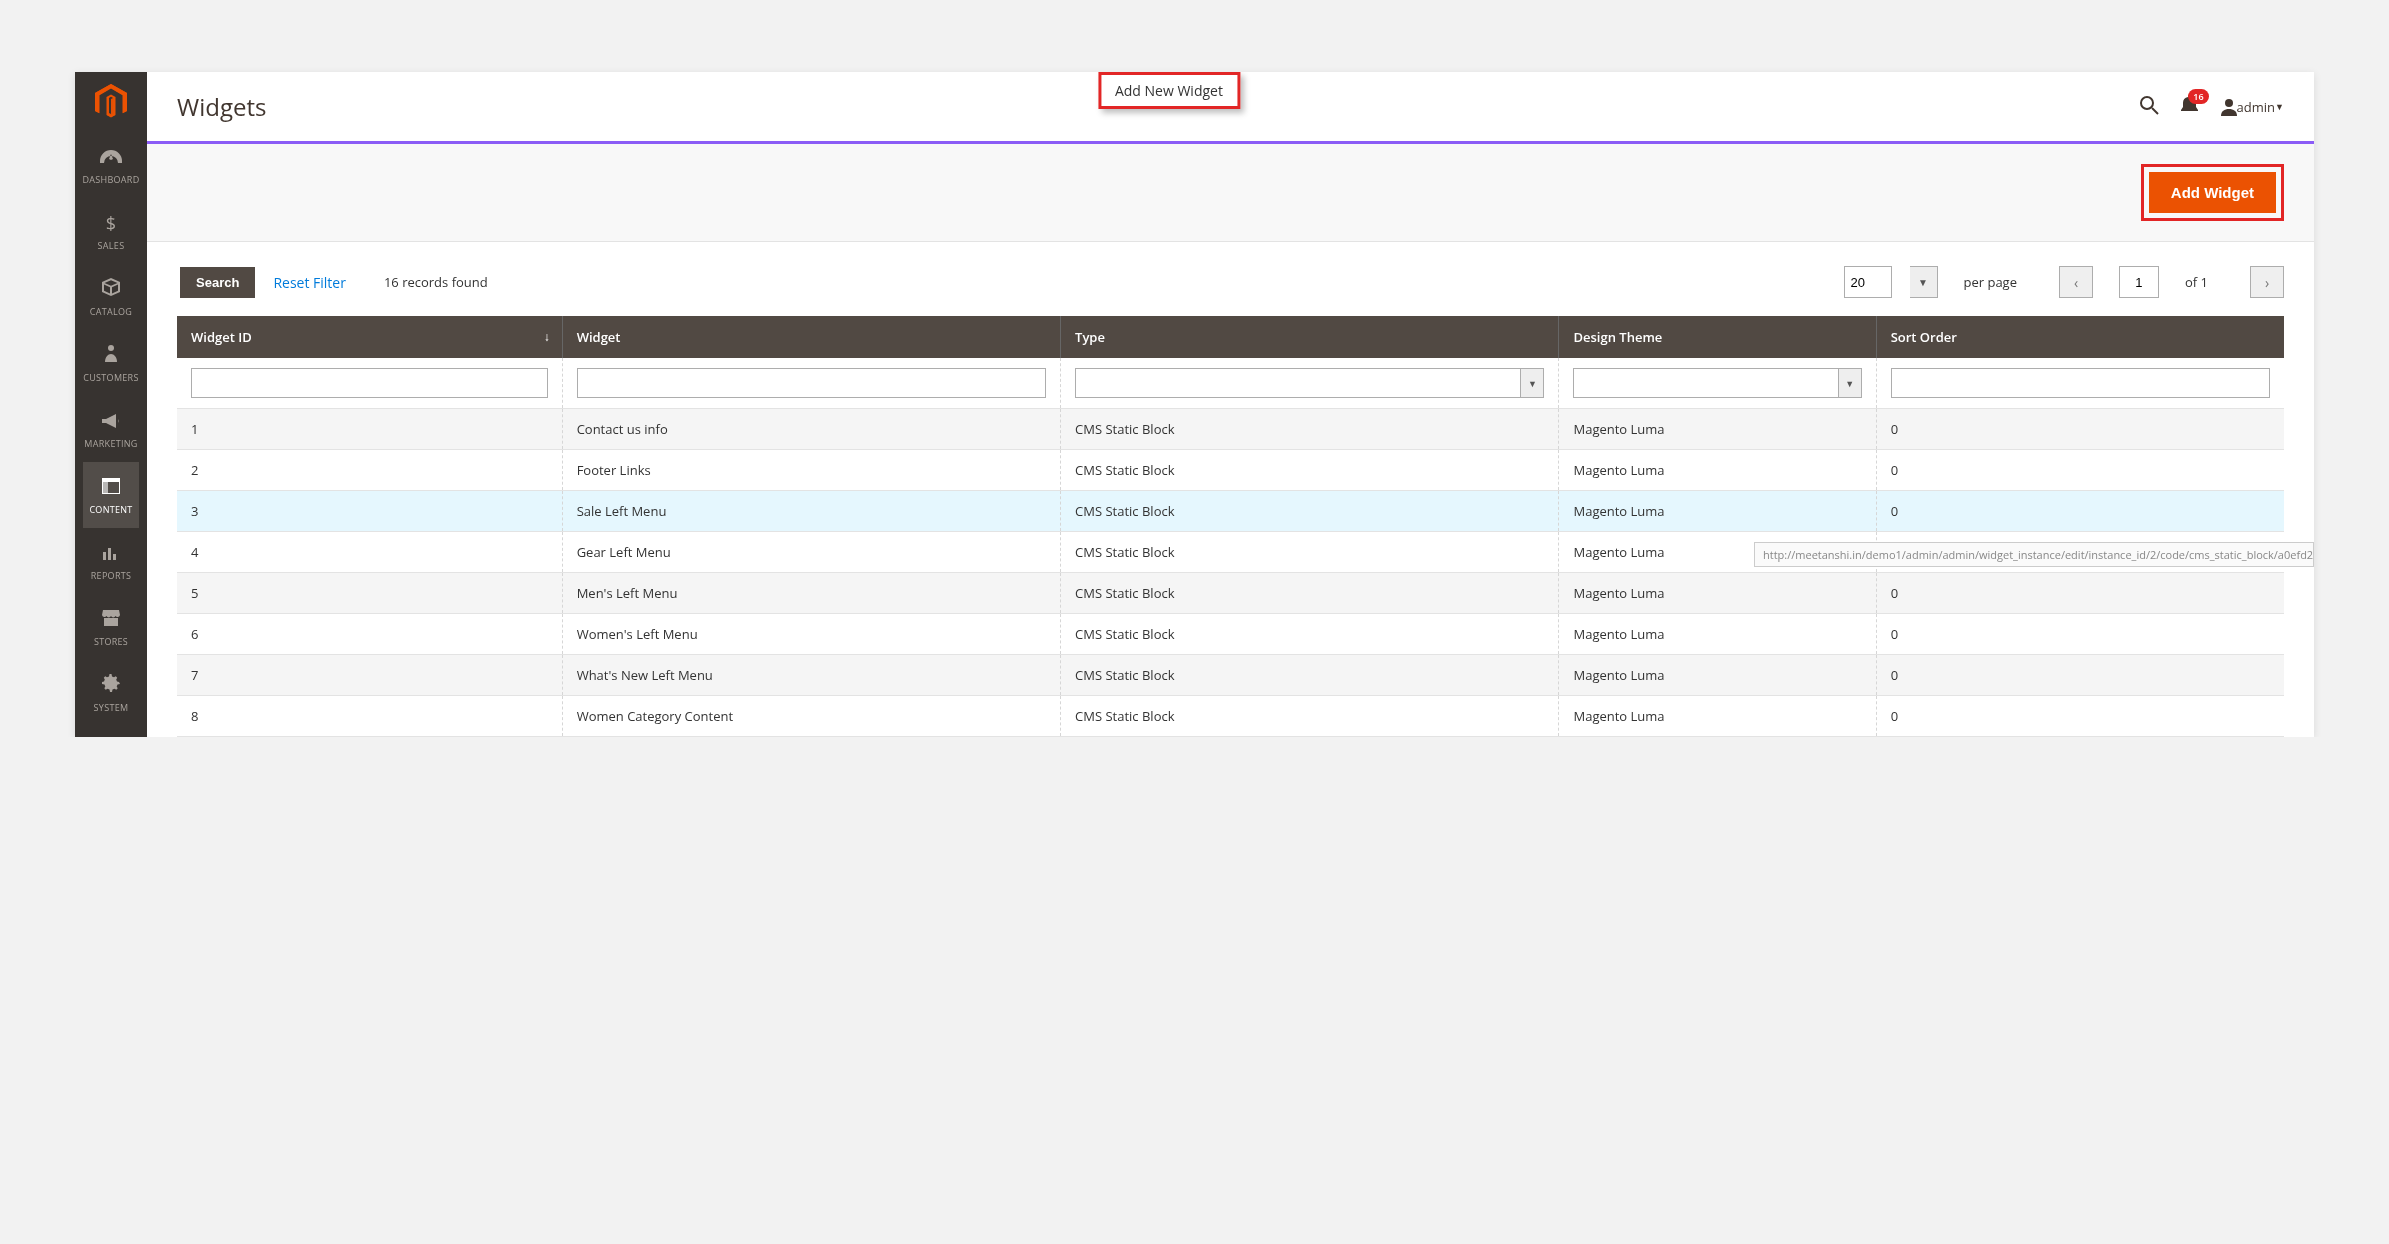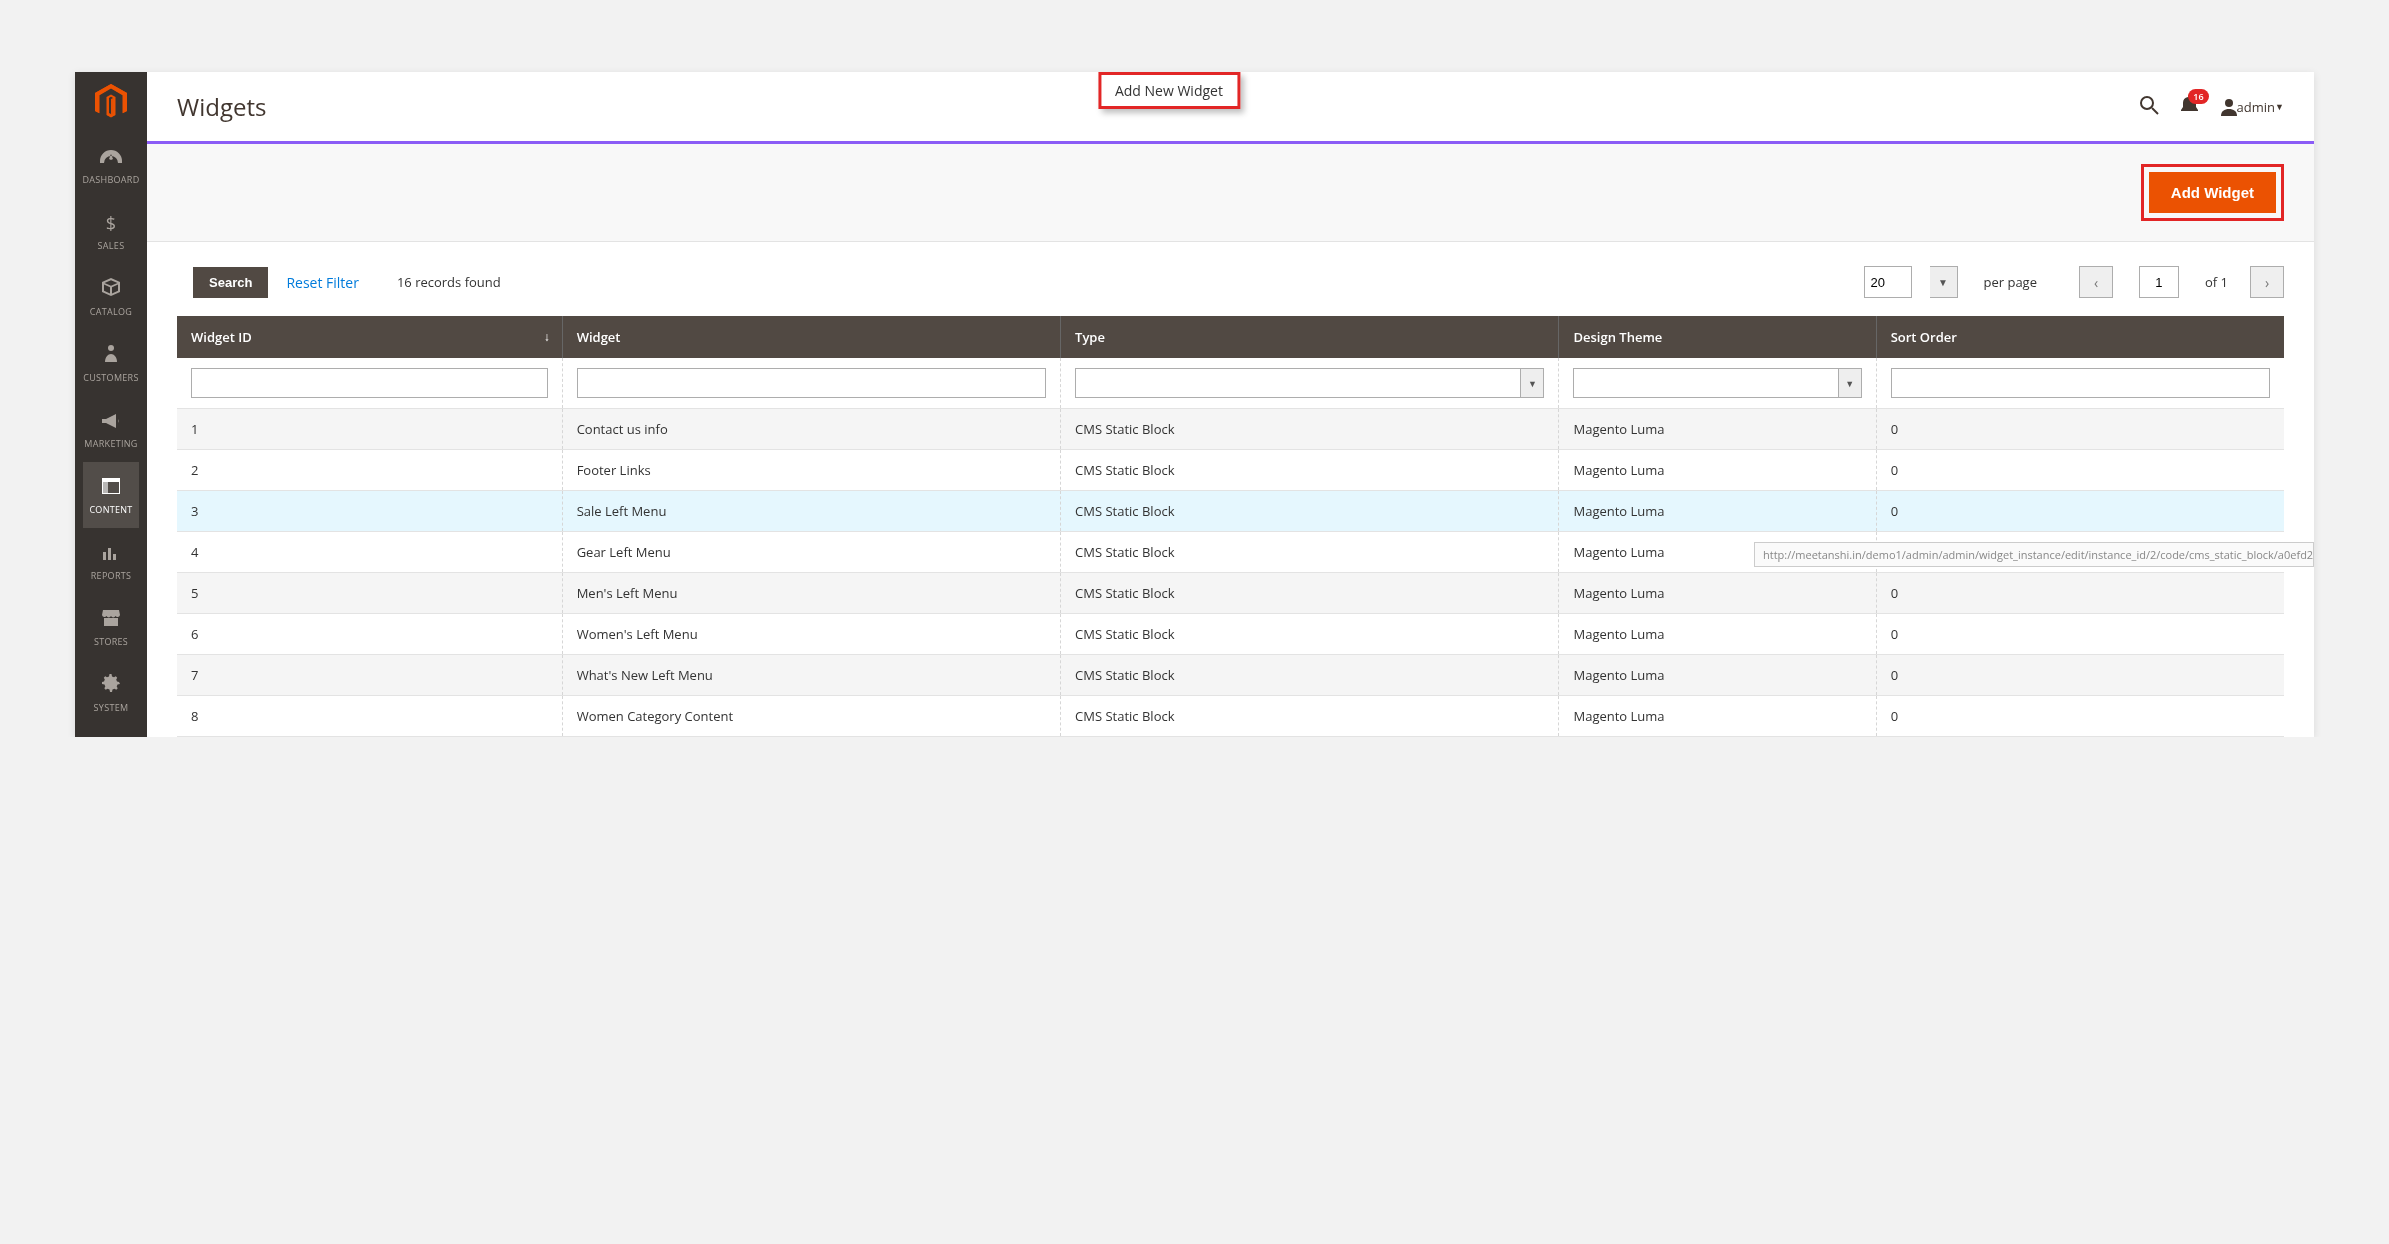--- a/index.html
+++ b/index.html
@@ -27,31 +27,31 @@
 
 
 .callout { position: absolute; top: 0; left: 50%; transform: translateX(-68%); border: 3px solid #e22626; background: #fff; padding: 6px 14px; font-size: 14px; color: #333; box-shadow: 4px 4px 6px rgba(0,0,0,0.25); z-index: 10; }
 
 
 .action-bar { background: #f8f8f8; border-top: 3px solid #8b5cf6; border-bottom: 1px solid #e3e3e3; padding: 20px 30px; display: flex; justify-content: flex-end; }
 .highlight-frame { border: 3px solid #e22626; padding: 5px; display: inline-block; }
 .btn-primary { background: #eb5202; color: #fff; border: none; padding: 12px 22px; font-size: 15px; font-weight: 600; cursor: pointer; }
 
 
-.controls { display: flex; align-items: center; padding: 24px 30px 18px 46px; gap: 18px; }
+.controls { display: flex; align-items: center; padding: 24px 30px 18px 33px; gap: 18px; }
 .btn-search { background: #514943; color: #fff; border: none; padding: 8px 16px; font-size: 13px; font-weight: 600; cursor: pointer; }
 .link-reset { color: #007bdb; cursor: pointer; font-size: 14px; }
 .records-found { color: #333; font-size: 13px; margin-left: 20px; }
 .controls-spacer { flex: 1; }
 .pager-select { border: 1px solid #adadad; height: 32px; width: 48px; padding: 0 6px; font-size: 13px; }
 .pager-select-btn { border: 1px solid #adadad; border-left: none; background: #eee; width: 28px; height: 32px; display: inline-flex; align-items: center; justify-content: center; cursor: pointer; font-size: 10px; color: #555; }
 .per-page-label { font-size: 13px; color: #333; margin-left: 8px; margin-right: 24px; }
 .pager-btn { border: 1px solid #adadad; background: #efefef; width: 34px; height: 32px; display: inline-flex; align-items: center; justify-content: center; cursor: pointer; color: #777; font-size: 14px; }
 .pager-input { border: 1px solid #adadad; width: 40px; height: 32px; text-align: center; font-size: 13px; margin: 0 8px; }
-.of-label { font-size: 13px; color: #333; margin-right: 4px; }
+.of-label { font-size: 13px; color: #333; margin-right: 24px; }
 
 
 .table { width: calc(100% - 60px); margin: 0 30px; border-collapse: collapse; }
 .table thead th { background: #514943; color: #fff; font-weight: 600; font-size: 13px; text-align: left; padding: 12px 14px; border-right: 1px solid #666; position: relative; }
 .table thead th:last-child { border-right: none; }
 .sort-arrow { position: absolute; right: 12px; font-size: 12px; }
 .filter-row td { background: #fff; padding: 10px 14px; border-bottom: 1px solid #e3e3e3; border-right: 1px dashed #d6d6d6; }
 .filter-row td:last-child { border-right: none; }
 .filter-input { width: 100%; height: 30px; border: 1px solid #adadad; padding: 0 6px; font-size: 12px; }
 .filter-select-wrap { display: flex; width: 100%; }

